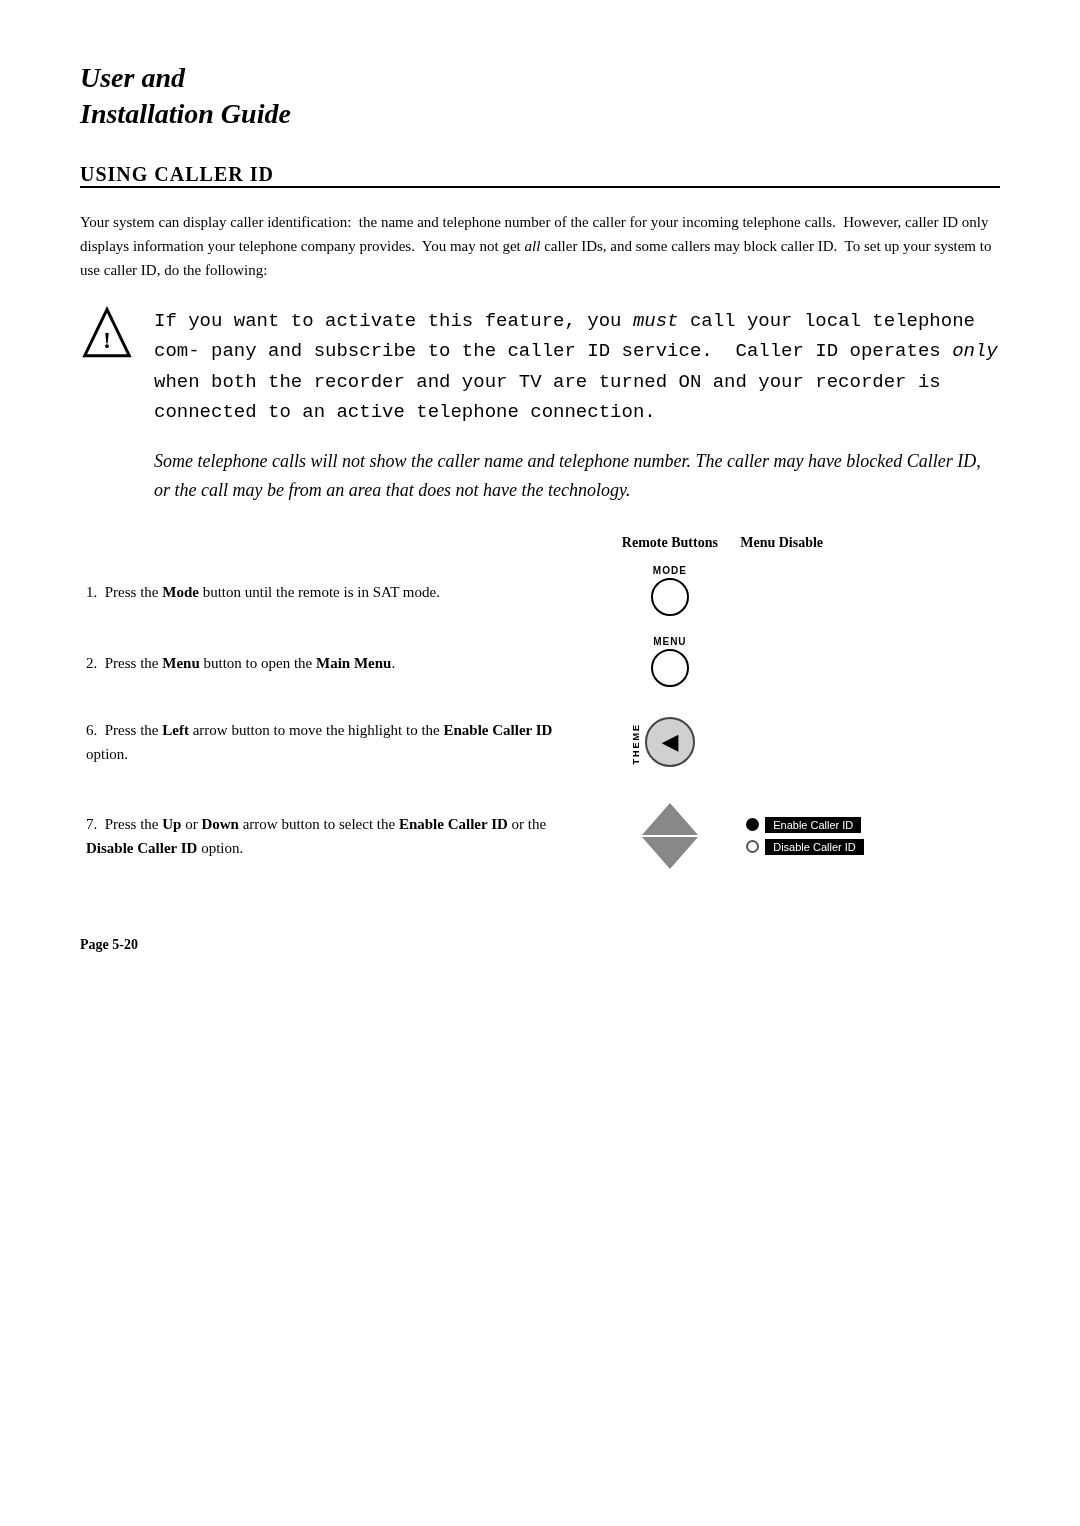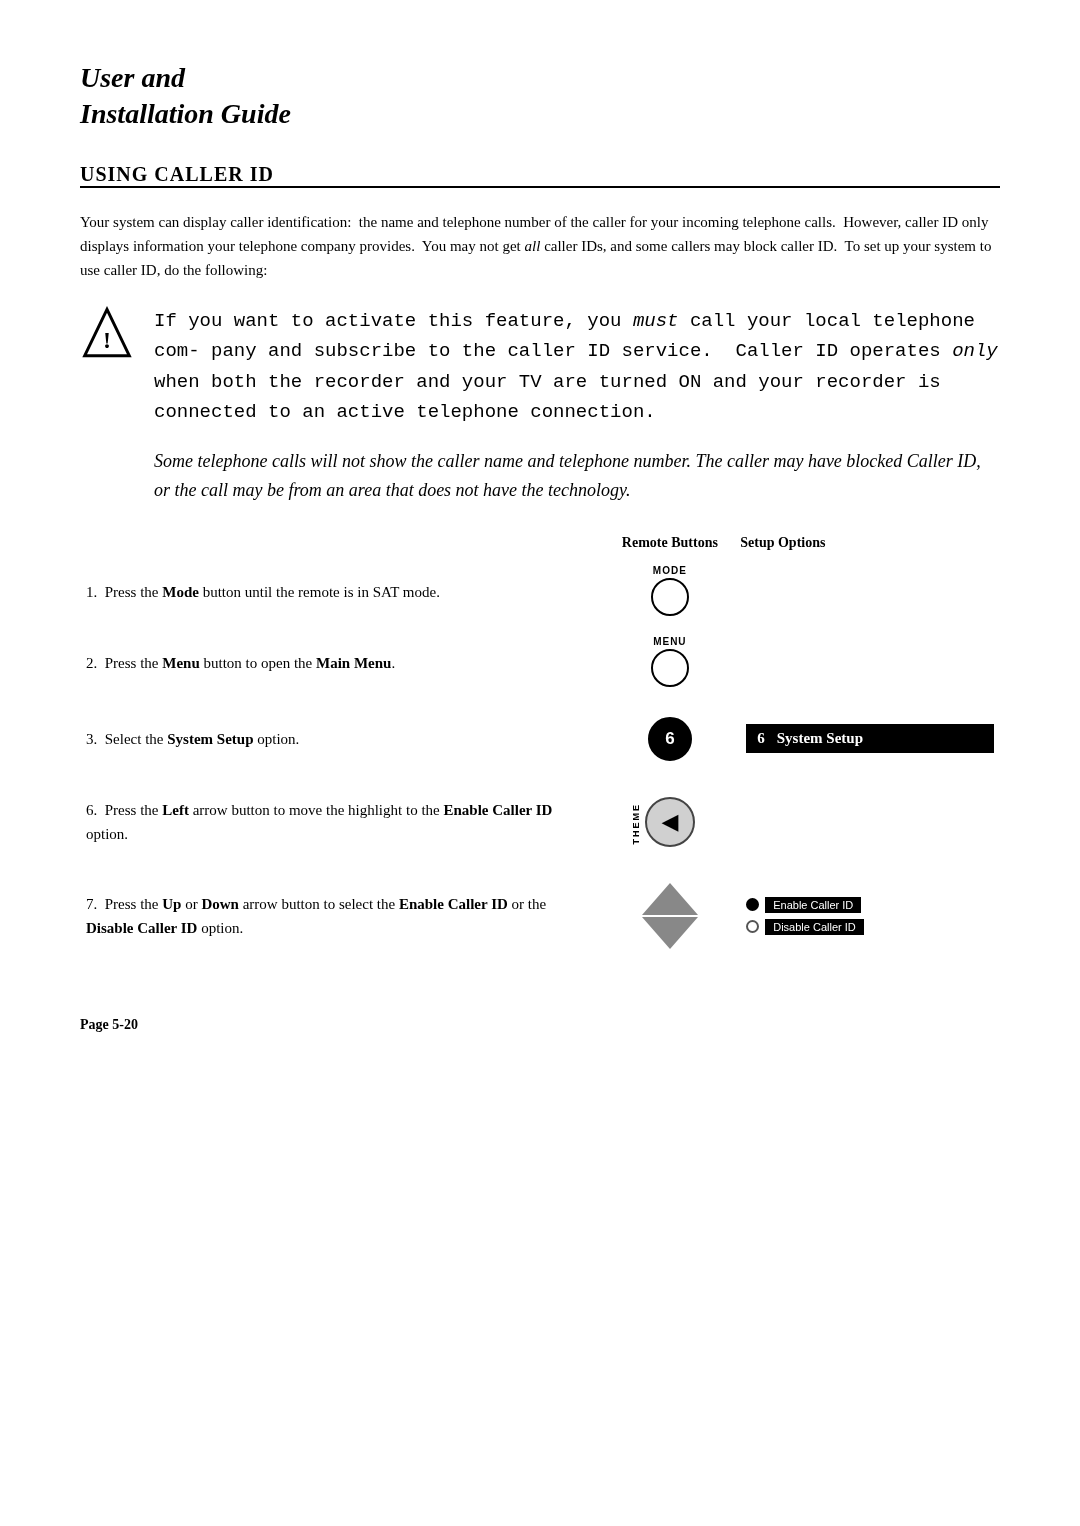--- a/index.html
+++ b/index.html
@@ -288,21 +288,21 @@
 </p>
 
 <table class="steps-table">
   <thead>
     <tr>
       <th style="width:460px;"></th>
       <th class="col-header-remote">
         <span>Remote Buttons</span>
       </th>
       <th class="col-header-menu">
-        <span>Setup Options</span>
+        <span>Menu Disable</span>
       </th>
     </tr>
   </thead>
   <tbody>
 
     <tr class="step-row">
       <td class="step-text-col">
         1.&nbsp; Press the <strong>Mode</strong> button until the remote is in SAT mode.
       </td>
       <td class="remote-col">
@@ -316,34 +316,20 @@
       <td class="step-text-col">
         2.&nbsp; Press the <strong>Menu</strong> button to open the <strong>Main Menu</strong>.
       </td>
       <td class="remote-col">
         <span class="btn-label">MENU</span>
         <span class="btn-circle"></span>
       </td>
       <td class="menu-col"></td>
     </tr>
 
-    <tr class="step-row">
-      <td class="step-text-col" style="padding-top:18px;padding-bottom:18px;">
-        3.&nbsp; Select the <strong>System Setup</strong> option.
-      </td>
-      <td class="remote-col" style="padding-top:18px;padding-bottom:18px;">
-        <span class="btn-circle-filled">6</span>
-      </td>
-      <td class="menu-col" style="padding-top:18px;padding-bottom:18px;">
-        <div class="menu-option-box">
-          <span class="num">6</span>
-            <span>System Setup</span>
-        </div>
-      </td>
-    </tr>
 
 
 
     <tr class="step-row">
       <td class="step-text-col" style="padding-top:18px;padding-bottom:18px;">
         6.&nbsp; Press the <strong>Left</strong> arrow button to move the highlight to the <strong>Enable Caller ID</strong> option.
       </td>
       <td class="remote-col" style="padding-top:18px;padding-bottom:18px;">
         <div style="position:relative; display:inline-block;">
           <div style="font-size:9px; font-family:Arial,sans-serif; font-weight:bold; position:absolute; left:-14px; top:6px; writing-mode:vertical-rl; transform:rotate(180deg); letter-spacing:2px; color:#000;">THEME</div>

